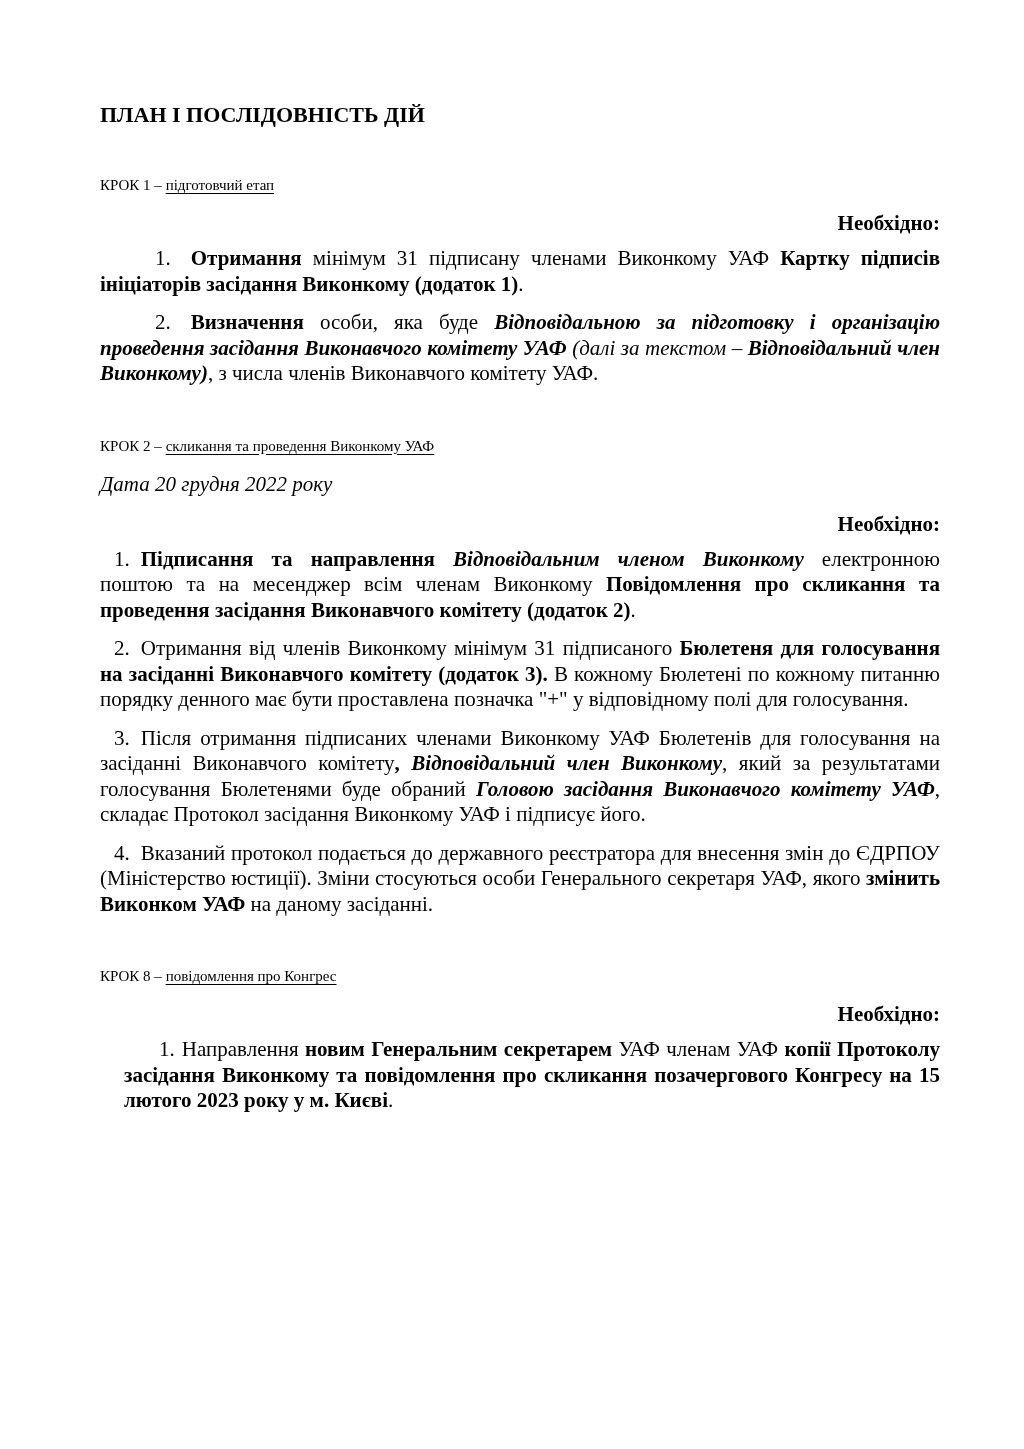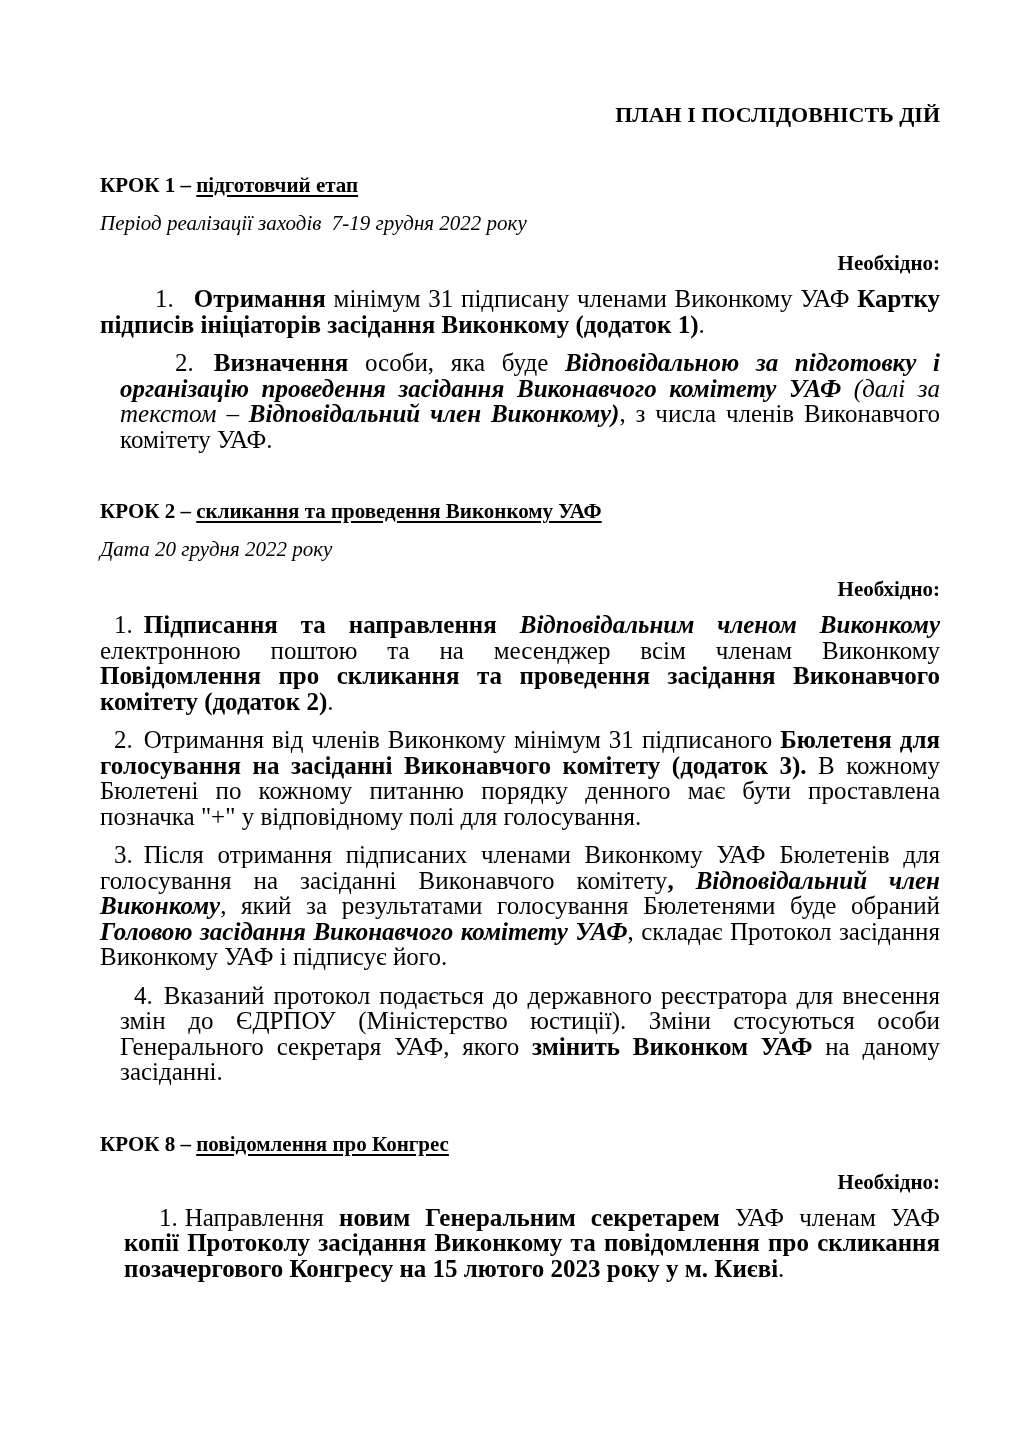--- a/index.html
+++ b/index.html
@@ -12,49 +12,49 @@
     box-sizing: border-box;
     padding: 100px 84px 60px 100px;
     font-family: "Liberation Serif", serif;
     color: #000000;
     overflow: hidden;
   }
   .title {
     font-size: 22px;
     line-height: 30px;
     font-weight: bold;
-    text-align: right;
+    text-align: left;
     margin: 0 0 42px 0;
   }
   .step-heading {
-    font-size: 21px;
+    font-size: 15px;
     line-height: 26px;
-    font-weight: bold;
+    font-weight: normal;
     margin: 0 0 12px 0;
   }
   .date {
     font-size: 21px;
     line-height: 26px;
     font-style: italic;
     margin: 0 0 14px 0;
   }
   .need {
     font-size: 21px;
     line-height: 26px;
     font-weight: bold;
     margin: 0 0 10px 0;
     text-align: right;
   }
   .item {
-    font-size: 25px;
+    font-size: 21px;
     line-height: 25.5px;
     text-align: justify;
     margin: 0 0 13px 0;
   }
-  .item:last-child { margin-bottom: 0; margin-left: 20px; }
+  .item:last-child { margin-bottom: 0; }
   section.krok2, section.krok3 { margin-top: 46px; }
 
   
   .krok1 .item { text-indent: 55px; }
   .krok1 .num  { padding-right: 20px; }
   .krok2 .item { text-indent: 14px; }
   .krok2 .num  { padding-right: 11px; }
   .krok3 .item { margin-left: 24px; text-indent: 35px; }
   .krok3 .num  { padding-right: 7px; }
 
@@ -65,21 +65,20 @@
 </style>
 </head>
 <body>
 
 <div class="page">
 
   <h1 class="title">ПЛАН І ПОСЛІДОВНІСТЬ ДІЙ</h1>
 
   <section class="krok krok1">
     <h2 class="step-heading"><span>КРОК 1 – </span><span class="u">підготовчий етап</span></h2>
-    <p class="date">Період реалізації заходів &nbsp;7-19 грудня 2022 року</p>
     <p class="need">Необхідно:</p>
 
     <p class="item"><span class="num">1.</span><span class="b">Отримання</span><span> мінімум 31 підписану членами Виконкому УАФ </span><span class="b">Картку підписів ініціаторів засідання Виконкому (додаток 1)</span><span>.</span></p>
 
     <p class="item"><span class="num">2.</span><span class="b">Визначення</span><span> особи, яка буде </span><span class="bi">Відповідальною за підготовку і організацію проведення засідання Виконавчого комітету УАФ</span><span class="i"> (далі за текстом – </span><span class="bi">Відповідальний член Виконкому)</span><span>, з числа членів Виконавчого комітету УАФ.</span></p>
   </section>
 
   <section class="krok krok2">
     <h2 class="step-heading"><span>КРОК 2 – </span><span class="u">скликання та проведення Виконкому УАФ</span></h2>
     <p class="date">Дата 20 грудня 2022 року</p>

